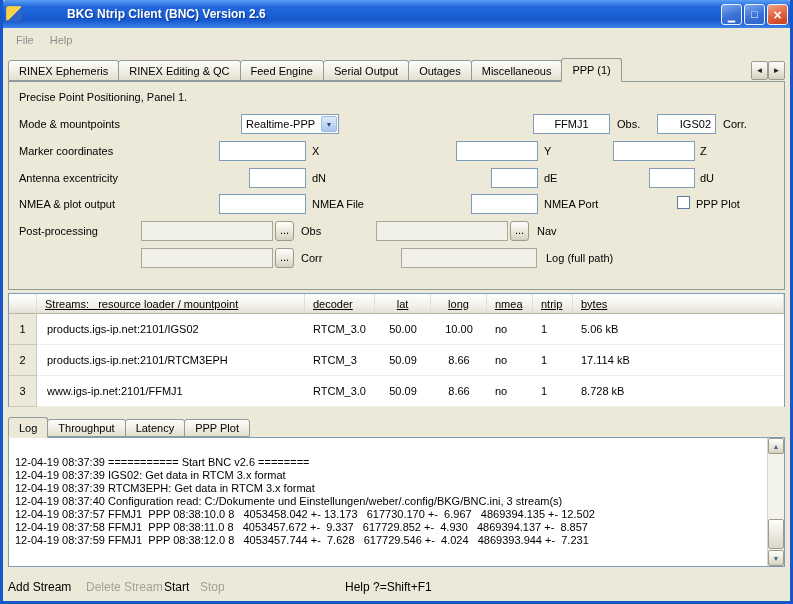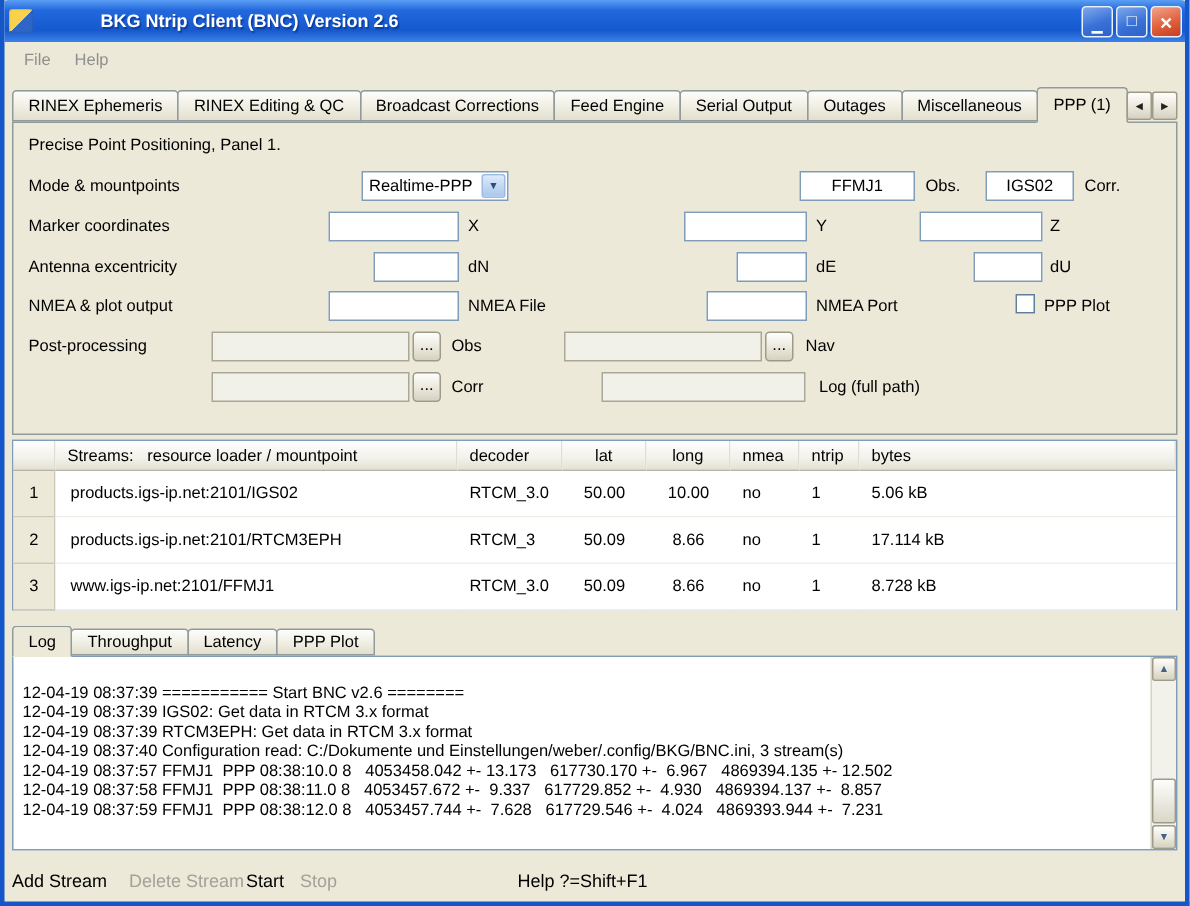--- a/index.html
+++ b/index.html
@@ -98,21 +98,21 @@
     position:absolute; left:5px; top:293px; width:777px; height:114px;
     background:#fff; border:1px solid #7F9DB9;
     display:grid;
     grid-template-columns:28px 268px 70px 56px 56px 46px 40px 1fr;
     grid-template-rows:20px 31px 31px 31px;
     font-size:11px;
   }
   .th {
     background:linear-gradient(#FEFEFE,#F2F1EA 60%,#E4E1D4);
     border-bottom:1px solid #B8B5A8; border-right:1px solid #E0DED2;
-    display:flex; align-items:center; padding:0 8px; white-space:pre;
+    display:flex; align-items:center; padding:0 8px; white-space:pre;text-decoration:underline;
   }
   .td { background:#fff; border-bottom:1px solid #EFEFE7; display:flex; align-items:center; padding:0 8px; white-space:nowrap; overflow:hidden; }
   .td.center, .th.center { justify-content:center; padding:0; }
   .td.num {
     background:#ECE9D8; justify-content:center; padding:0;
     border-right:1px solid #CCC9BA; border-bottom:1px solid #CCC9BA;
   }
   .td.mount { padding-left:10px; }
 
   
@@ -170,21 +170,20 @@
   </div>
 
   <div class="menubar">
     <span class="menu-item">File</span>
     <span class="menu-item">Help</span>
   </div>
 
   <div class="tabbar">
     <div class="tab">RINEX Ephemeris</div>
     <div class="tab">RINEX Editing &amp; QC</div>
-    <div class="tab">Broadcast Corrections</div>
     <div class="tab">Feed Engine</div>
     <div class="tab">Serial Output</div>
     <div class="tab">Outages</div>
     <div class="tab">Miscellaneous</div>
     <div class="tab active">PPP (1)</div>
   </div>
   <div class="tab-arrows">
     <div class="tab-arrow">◄</div>
     <div class="tab-arrow">►</div>
   </div>
@@ -192,21 +191,21 @@
   <div class="panel">
     <span class="lbl" style="left:10px; top:9px;">Precise Point Positioning, Panel 1.</span>
 
     <span class="lbl" style="left:10px; top:36px;">Mode &amp; mountpoints</span>
     <div class="combo" style="left:232px; top:32px; width:98px;">
       <div class="combo-text">Realtime-PPP</div>
       <div class="combo-arrow">▼</div>
     </div>
     <input class="textbox centered" style="left: 524px; top: 32px; width: 77px;" value="FFMJ1">
     <span class="lbl" style="left:608px; top:36px;">Obs.</span>
-    <input class="textbox centered" style="left: 648px; top: 32px; width: 59px;" value="IGS02">
+    <input class="textbox centered" style="left: 648px; top: 32px; width: 59px; text-align: right;" value="IGS02">
     <span class="lbl" style="left:714px; top:36px;">Corr.</span>
 
     <span class="lbl" style="left:10px; top:63px;">Marker coordinates</span>
     <input class="textbox" style="left: 210px; top: 59px; width: 87px;">
     <span class="lbl" style="left:303px; top:63px;">X</span>
     <input class="textbox" style="left: 447px; top: 59px; width: 82px;">
     <span class="lbl" style="left:535px; top:63px;">Y</span>
     <input class="textbox" style="left: 604px; top: 59px; width: 82px;">
     <span class="lbl" style="left:691px; top:63px;">Z</span>
 

